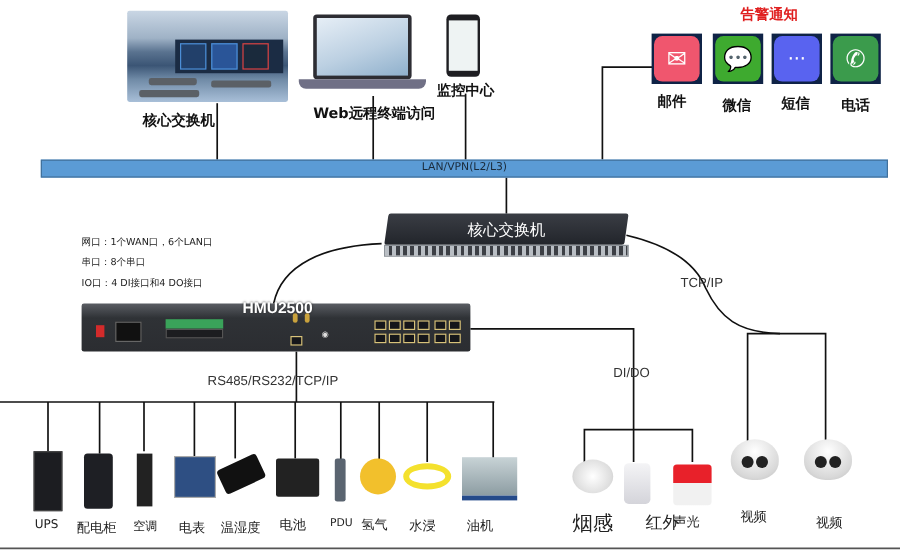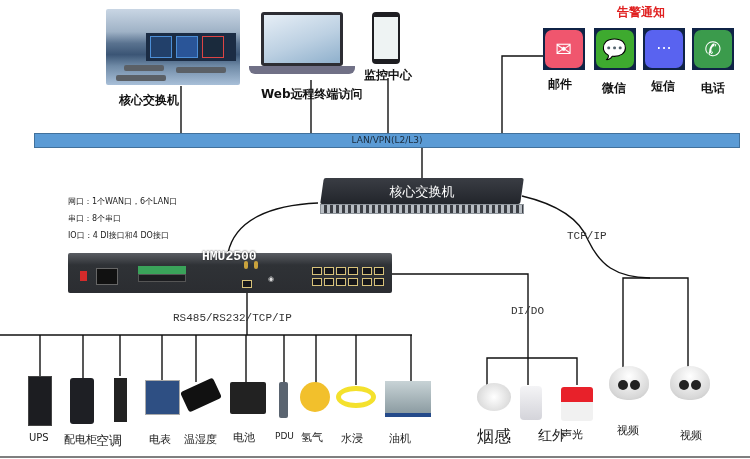--- a/index.html
+++ b/index.html
@@ -1,21 +1,21 @@
 <!DOCTYPE html>
 <html><head>
 <meta charset="utf-8">
 <style>
   html,body{margin:0;padding:0;background:#fff;}
   body{width:750px;height:459px;position:relative;overflow:hidden;font-family:"DejaVu Sans","Liberation Sans",sans-serif;color:#111;}
   .abs{position:absolute;}
   svg.wires{position:absolute;left:0;top:0;width:750px;height:459px;pointer-events:none;}
   .lbl{position:absolute;font-size:12px;font-weight:bold;white-space:nowrap;}
   .lbl-n{position:absolute;font-size:11px;white-space:nowrap;color:#222;}
-  .serif{font-family:Liberation Mono, monospace;font-weight:normal;font-size:11px;color:#333;}
+  .serif{font-family:Liberation Sans, sans-serif;font-weight:normal;font-size:11px;color:#333;}
   
   .ctrlroom{left:106px;top:9px;width:134px;height:76px;background:linear-gradient(#c9d6e4 0%,#9fb2c6 30%,#5a7390 45%,#3b5575 60%,#6f8aa6 75%,#a8bfd8 100%);border-radius:2px;overflow:hidden;}
   .ctrlroom .wall{position:absolute;left:40px;top:24px;width:90px;height:28px;background:#1b2c44;}
   .ctrlroom .wall i{position:absolute;top:3px;width:20px;height:20px;border:1px solid #4c8ed6;background:#22406a;}
   .ctrlroom .desk{position:absolute;height:6px;background:#5b6066;border-radius:2px;}
   
   .laptop{left:249px;top:12px;width:106px;height:68px;}
   .laptop .scr{position:absolute;left:12px;top:0;width:82px;height:54px;background:#2d2d33;border-radius:3px;}
   .laptop .scr b{position:absolute;left:3px;top:3px;right:3px;bottom:3px;background:linear-gradient(160deg,#e6eef6,#bcd0e2 55%,#8fb0cc);}
   .laptop .base{position:absolute;left:0;top:54px;width:106px;height:8px;background:#707086;border-radius:0 0 6px 6px;}
@@ -28,21 +28,21 @@
   
   .lan{left:34px;top:133px;width:706px;height:15px;background:#5b9bd5;border:1px solid #41719c;box-sizing:border-box;}
   .lan span{position:absolute;left:0;right:0;top:1px;text-align:center;font-size:9px;color:#1a2a3a;}
   
   .switch{left:322px;top:178px;width:200px;height:36px;}
   .switch .top{position:absolute;left:0;top:0;width:200px;height:26px;background:linear-gradient(#3a3d44,#22252b);transform:skewX(-8deg);border-radius:2px;}
   .switch .front{position:absolute;left:-2px;top:26px;width:204px;height:10px;background:repeating-linear-gradient(90deg,#b9bec4 0 3px,#3c3f45 3px 6px);border:1px solid #8e949a;box-sizing:border-box;}
   .switch .txt{position:absolute;left:0;right:0;top:5px;text-align:center;color:#fff;font-size:13px;}
   
   .hmu{left:68px;top:253px;width:324px;height:40px;background:linear-gradient(#5a5d63,#2f3236 30%,#2b2d31);border-radius:2px;}
-  .hmu .title{position:absolute;left:134px;top:-4px;color:#fff;font-family:Liberation Mono, monospace;font-size:13px;font-weight:bold;text-shadow:0 0 2px #222;}
+  .hmu .title{position:absolute;left:134px;top:-4px;color:#fff;font-family:Liberation Sans, sans-serif;font-size:13px;font-weight:bold;text-shadow:0 0 2px #222;}
   .hmu .pwr{position:absolute;left:12px;top:18px;width:7px;height:10px;background:#d32b2b;}
   .hmu .sock{position:absolute;left:28px;top:15px;width:20px;height:15px;background:#111;border:1px solid #666;}
   .hmu .term{position:absolute;left:70px;top:13px;width:48px;height:8px;background:#3aa35a;}
   .hmu .term2{position:absolute;left:70px;top:21px;width:48px;height:8px;background:#1c1d20;border:1px solid #555;box-sizing:border-box;}
   .hmu .rj{position:absolute;width:10px;height:8px;background:#15161a;border:1px solid #d7c27a;box-sizing:border-box;}
   .hmu .ant{position:absolute;top:8px;width:4px;height:8px;background:#c9a23d;border-radius:2px;}
   .hmu .logo{position:absolute;left:200px;top:22px;color:#ddd;font-size:7px;}
   
   .dev{position:absolute;}
   .cam{position:absolute;width:40px;height:34px;background:radial-gradient(circle at 50% 30%,#fff,#d8d8d8 70%,#bbb);border-radius:50% 50% 45% 45%;}
@@ -175,21 +175,21 @@
 <div class="dev" style="left:145px;top:380px;width:33px;height:33px;background:#2e4f83;border:1px solid #aaa"></div>
 <div class="dev" style="left:183px;top:384px;width:36px;height:22px;background:#111;transform:rotate(-25deg);border-radius:3px"></div>
 <div class="dev" style="left:230px;top:382px;width:36px;height:32px;background:#222;border-radius:2px"></div>
 <div class="dev" style="left:279px;top:382px;width:9px;height:36px;background:#5a6470;border-radius:2px"></div>
 <div class="dev" style="left:300px;top:382px;width:30px;height:30px;background:#f2c02c;border-radius:50%"></div>
 <div class="dev" style="left:336px;top:386px;width:40px;height:22px;border:5px solid #f4e12d;border-radius:50%;box-sizing:border-box"></div>
 <div class="dev" style="left:385px;top:381px;width:46px;height:32px;background:linear-gradient(#c8d3d6,#8c9ca2);border-bottom:4px solid #244a8a"></div>
 
 <div class="lbl-n" style="left:29px;top:432px;font-size:10px">UPS</div>
 <div class="lbl-n" style="left:64px;top:432px;font-size:11px">配电柜</div>
-<div class="lbl-n" style="left:96px;top:432px;font-size:13px">空调</div>
+<div class="lbl-n" style="left:111px;top:432px;font-size:10px">空调</div>
 <div class="lbl-n" style="left:149px;top:432px;font-size:11px">电表</div>
 <div class="lbl-n" style="left:184px;top:432px;font-size:11px">温湿度</div>
 <div class="lbl-n" style="left:233px;top:430px;font-size:11px">电池</div>
 <div class="lbl-n" style="left:275px;top:431px;font-size:9px">PDU</div>
 <div class="lbl-n" style="left:301px;top:430px;font-size:11px">氢气</div>
 <div class="lbl-n" style="left:341px;top:431px;font-size:11px">水浸</div>
 <div class="lbl-n" style="left:389px;top:431px;font-size:11px">油机</div>
 
 <div class="dev" style="left:477px;top:383px;width:34px;height:28px;background:radial-gradient(circle,#fff,#ddd 70%,#bbb);border-radius:50%"></div>
 <div class="dev" style="left:520px;top:386px;width:22px;height:34px;background:linear-gradient(#f4f4f6,#d4d4da);border-radius:4px"></div>

